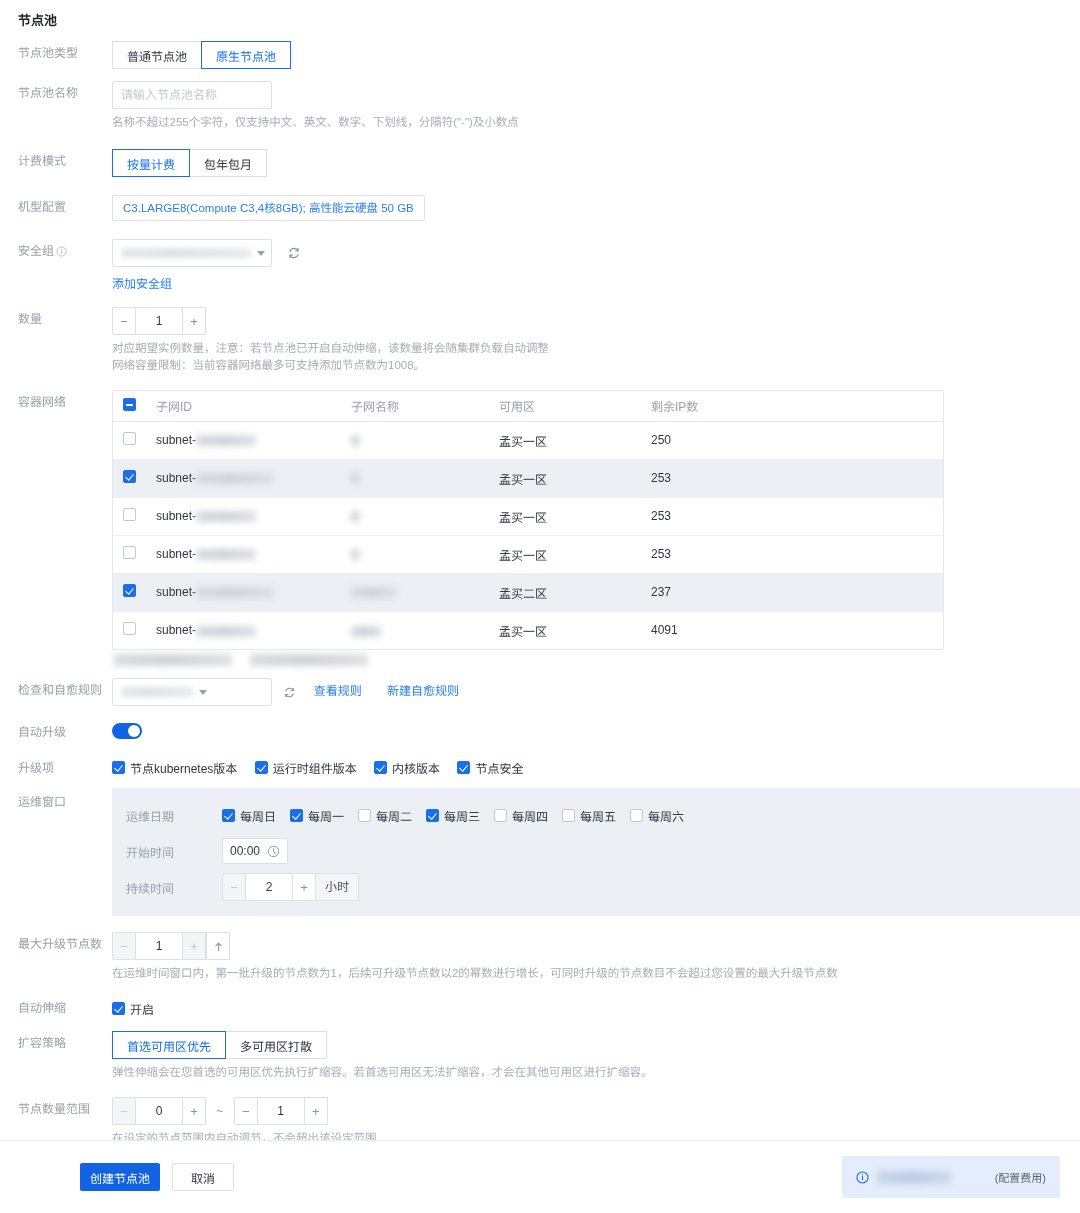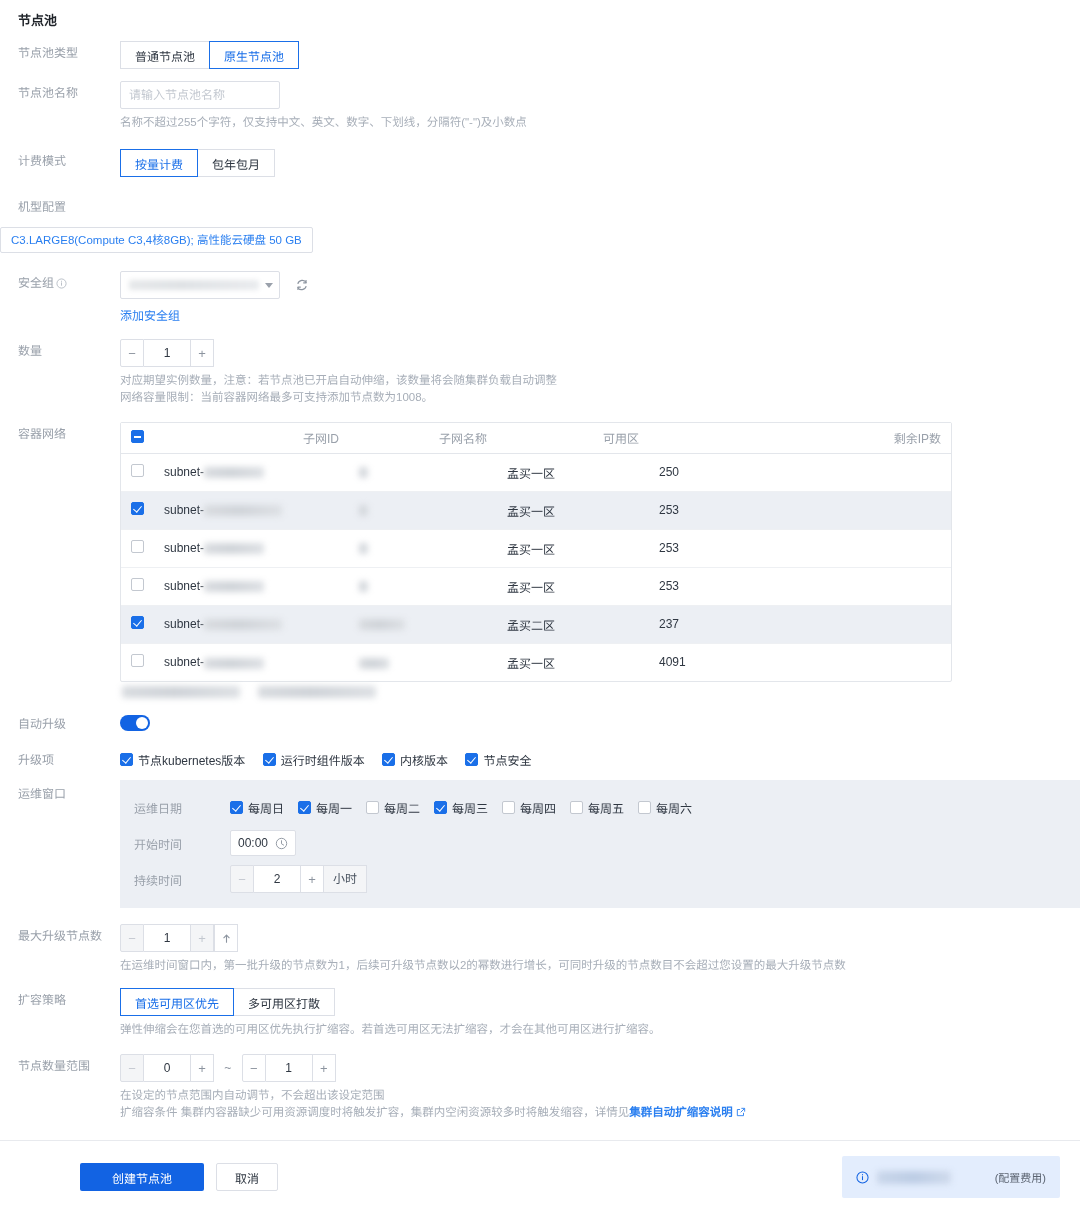--- a/index.html
+++ b/index.html
@@ -18,21 +18,21 @@
 
   
   .page { padding: 0 0 0 0; position: relative; height: 1135px; }
   .page-title {
     font-size: 13px;
     font-weight: bold;
     color: #1f2329;
     padding: 10px 0 8px 18px;
   }
 
-  .row { display: flex; align-items: flex-start; margin-bottom: 0; gap: 8px; }
+  .row { display: flex; align-items: flex-start; margin-bottom: 0; }
   .lbl {
     width: 112px;
     min-width: 112px;
     padding-left: 18px;
     color: #9aa1ab;
     font-size: 12px;
     line-height: 16px;
     padding-top: 8px;
   }
   .fld { flex: 1; padding-top: 4px; }
@@ -218,21 +218,21 @@
     width: 12px; height: 12px;
     border-radius: 50%;
     background: #fff;
     top: 2px; left: 16px;
   }
 
   
   .tblwrap { border: 1px solid #e3e6eb; border-radius: 2px; width: 832px; background: #fff; }
   table.net { width: 100%; border-collapse: collapse; }
   table.net th {
-    text-align: right;
+    text-align: left;
     font-weight: normal;
     color: #9aa1ab;
     font-size: 12px;
     height: 30px;
     padding: 0 10px;
     background: #fff;
     border-bottom: 1px solid #e3e6eb;
   }
   table.net td {
     height: 38px;
@@ -302,21 +302,21 @@
     border-top: 1px solid #e8eaee;
     display: flex;
     align-items: center;
     padding: 0 20px 0 80px;
   }
   .btn-primary {
     background: #1263e3;
     color: #fff;
     border: 0;
     height: 28px;
-    padding: 0 32px;
+    padding: 0 10px;
     font-size: 12px;
     border-radius: 2px;
     font-family: inherit;
     cursor: pointer;
   }
   .btn-ghost {
     background: #fff;
     color: #2f3742;
     border: 1px solid #dcdfe6;
     height: 28px;
@@ -375,21 +375,21 @@
   <div class="row" style="margin-top:14px;">
     <div class="lbl">计费模式</div>
     <div class="fld">
       <div class="seg">
         <button class="on">按量计费</button>
         <button>包年包月</button>
       </div>
     </div>
   </div>
 
-  <div class="row" style="margin-top:14px;flex-direction:column;">
+  <div class="row" style="margin-top:14px;">
     <div class="lbl">机型配置</div>
     <div class="fld">
       <div class="bluebox">C3.LARGE8(Compute C3,4核8GB); 高性能云硬盘 50 GB</div>
     </div>
   </div>
 
   <div class="row" style="margin-top:14px;">
     <div class="lbl" style="display:flex;align-items:center;gap:2px;">
       <span>安全组</span>
       <span style="color:#b6bcc4;">
@@ -495,20 +495,39 @@
         </table>
       </div>
       <div class="tbl-foot">
         <span class="blur-txt" style="width:118px;"></span>
         <span class="blur-txt" style="width:118px;"></span>
       </div>
     </div>
   </div>
 
 
+  <div class="row" style="margin-top:8px;">
+    <div class="lbl">检查和自愈规则</div>
+    <div class="fld">
+      <div class="sel">
+        <span class="blurval short"></span>
+        <span class="caret"></span>
+      </div>
+      <span class="refresh" style="margin-left:8px;">
+        <svg width="13" height="13" viewBox="0 0 16 16" fill="none" stroke="currentColor" stroke-width="1.3">
+          <path d="M13 5.5A5.3 5.3 0 0 0 3.2 6.6"></path>
+            <path d="M3 10.5A5.3 5.3 0 0 0 12.8 9.4"></path>
+          <path d="M12.6 2.4v3.2h-3.2" stroke-linejoin="round"></path>
+            <path d="M3.4 13.6v-3.2h3.2" stroke-linejoin="round"></path>
+        </svg>
+      </span>
+      <span class="lnk lnk-inline">查看规则</span>
+      <span class="lnk" style="margin-left:22px;">新建自愈规则</span>
+    </div>
+  </div>
 
   <div class="row" style="margin-top:10px;">
     <div class="lbl">自动升级</div>
     <div class="fld" style="padding-top:7px;">
       <span class="tgl"></span>
     </div>
   </div>
 
   <div class="row" style="margin-top:12px;">
     <div class="lbl">升级项</div>
@@ -605,20 +624,29 @@
           <svg width="11" height="11" viewBox="0 0 12 12" fill="none" stroke="#8c949f" stroke-width="1.2">
               <path d="M6 10V2.6" stroke-linecap="round"></path>
               <path d="M2.8 5.6L6 2.4l3.2 3.2" stroke-linejoin="round"></path>
             </svg>
         </div>
       </div>
       <div class="hint">在运维时间窗口内，第一批升级的节点数为1，后续可升级节点数以2的幂数进行增长，可同时升级的节点数目不会超过您设置的最大升级节点数</div>
     </div>
   </div>
 
+  <div class="row" style="margin-top:10px;">
+    <div class="lbl">自动伸缩</div>
+    <div class="fld" style="padding-top:8px;">
+      <label class="cbx">
+        <span class="box ck"></span>
+        <span class="t">开启</span>
+      </label>
+    </div>
+  </div>
 
   <div class="row" style="margin-top:10px;">
     <div class="lbl">扩容策略</div>
     <div class="fld">
       <div class="seg">
         <button class="on" style="min-width:98px;">首选可用区优先</button>
         <button style="min-width:98px;">多可用区打散</button>
       </div>
       <div class="hint">弹性伸缩会在您首选的可用区优先执行扩缩容。若首选可用区无法扩缩容，才会在其他可用区进行扩缩容。</div>
     </div>

